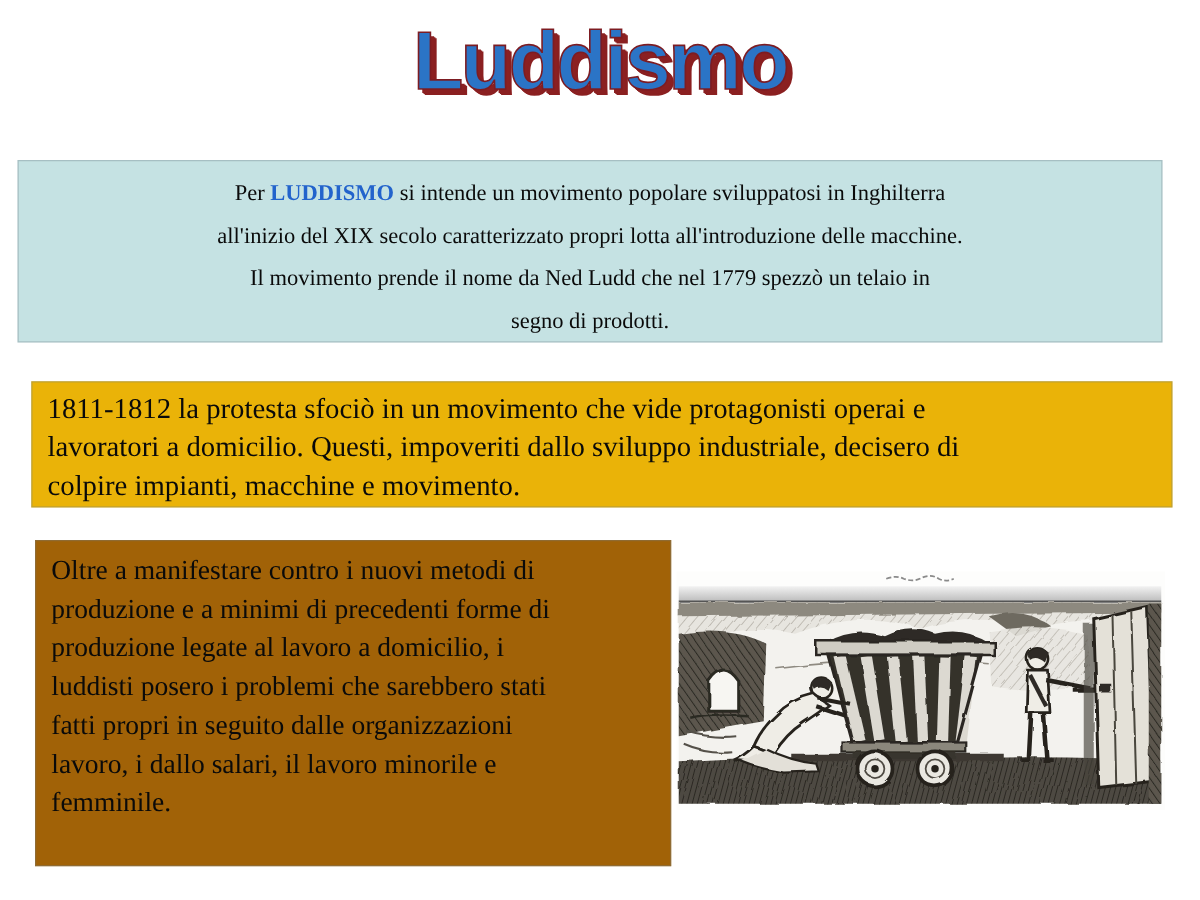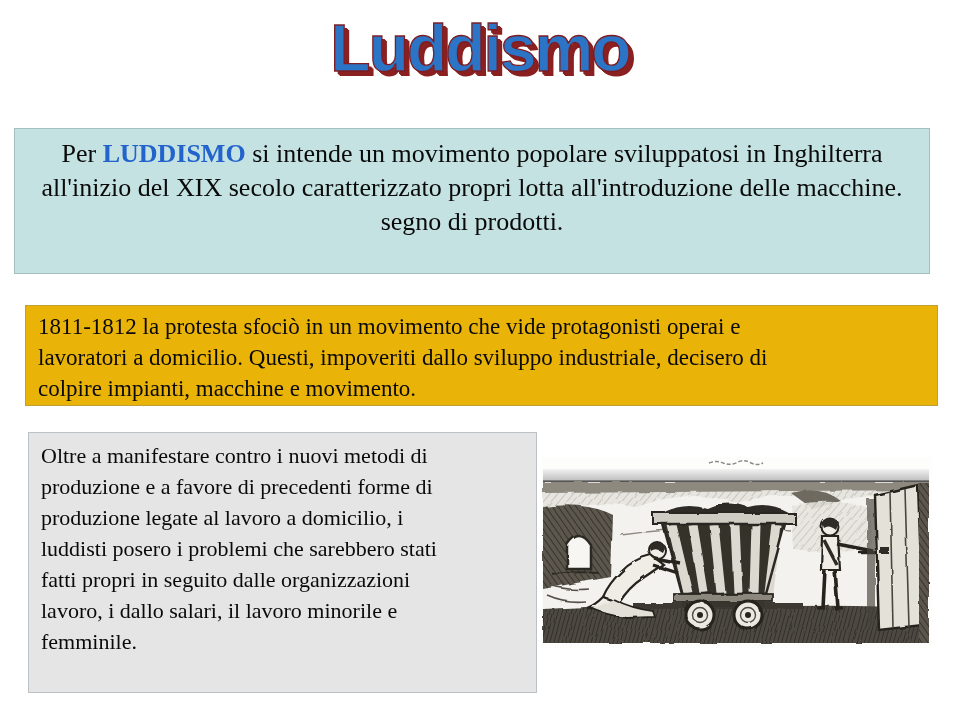--- a/index.html
+++ b/index.html
@@ -17,21 +17,21 @@
     text-shadow:3px 3px 0 #8b2021,4px 4px 0 #8b2021,5px 5px 0 #8b2021;
   }
 
   .txtbox{position:absolute;box-sizing:border-box;overflow:hidden;
           color:#0a0a0a;border:1px solid rgba(110,125,135,.35);}
   .txtbox .ln{display:block;white-space:nowrap;}
 
   .box-definition{
     left:14px;top:128px;width:916px;height:146px;
     padding:8px 14px 0 14px;text-align:center;
-    font-size:26px;line-height:34px;
+    font-size:18px;line-height:34px;
   }
   .box-definition .term{font-weight:bold;}
 
   .box-protest{
     left:25px;top:305px;width:913px;height:101px;
     padding:5px 12px 0 12px;text-align:left;
     font-size:23px;line-height:31px;
   }
 
   .box-demands{
@@ -46,32 +46,33 @@
 </head>
 <body>
 
 <div class="slide">
 
   <div class="title">Luddismo</div>
 
   <div class="txtbox box-definition" style="background-color: rgb(197, 226, 227);">
     <span class="ln"><span>Per </span><span class="term" style="color: rgb(34, 99, 204);">LUDDISMO</span><span> si intende un movimento popolare sviluppatosi in Inghilterra</span></span>
     <span class="ln">all'inizio del XIX secolo caratterizzato propri lotta all'introduzione delle macchine.</span>
+    <span class="ln">Il movimento prende il nome da Ned Ludd che nel 1779 spezzò un telaio in</span>
     <span class="ln">segno di prodotti.</span>
   </div>
 
   <div class="txtbox box-protest" style="background-color: #eab308;">
     <span class="ln">1811-1812 la protesta sfociò in un movimento che vide protagonisti operai e</span>
     <span class="ln">lavoratori a domicilio. Questi, impoveriti dallo sviluppo industriale, decisero di</span>
     <span class="ln">colpire impianti, macchine e movimento.</span>
   </div>
 
-  <div class="txtbox box-demands" style="background-color: #e5e5e5;">
+  <div class="txtbox box-demands" style="background-color: #a16207;">
     <span class="ln">Oltre a manifestare contro i nuovi metodi di</span>
-    <span class="ln">produzione e a favore di precedenti forme di</span>
+    <span class="ln">produzione e a minimi di precedenti forme di</span>
     <span class="ln">produzione legate al lavoro a domicilio, i</span>
     <span class="ln">luddisti posero i problemi che sarebbero stati</span>
     <span class="ln">fatti propri in seguito dalle organizzazioni</span>
     <span class="ln">lavoro, i dallo salari, il lavoro minorile e</span>
     <span class="ln">femminile.</span>
   </div>
 
   <div class="engraving">
     <svg viewBox="0 0 391 191" xmlns="http://www.w3.org/2000/svg">
       <defs>

